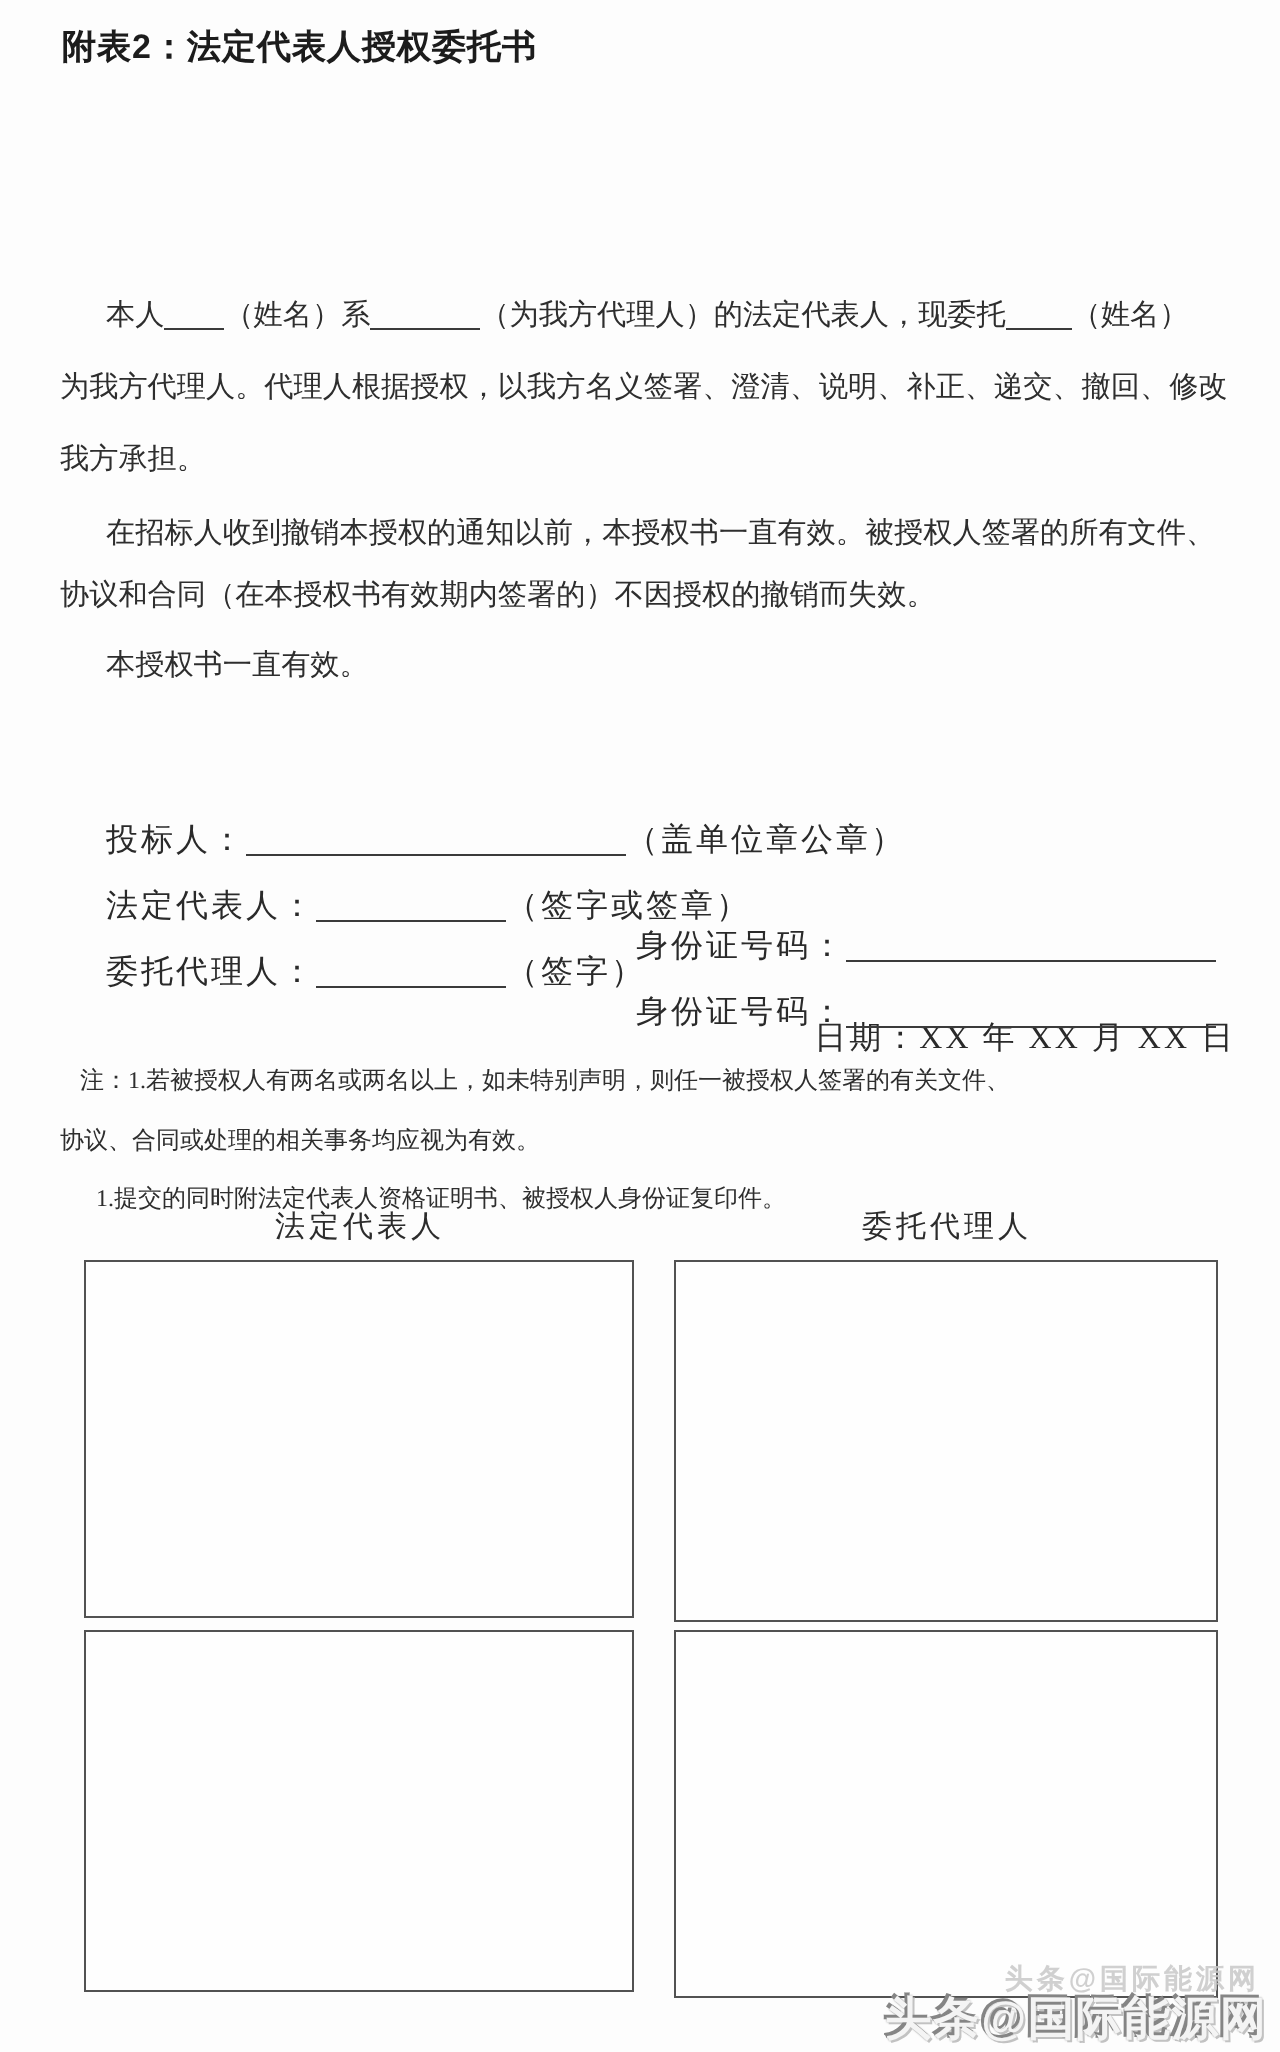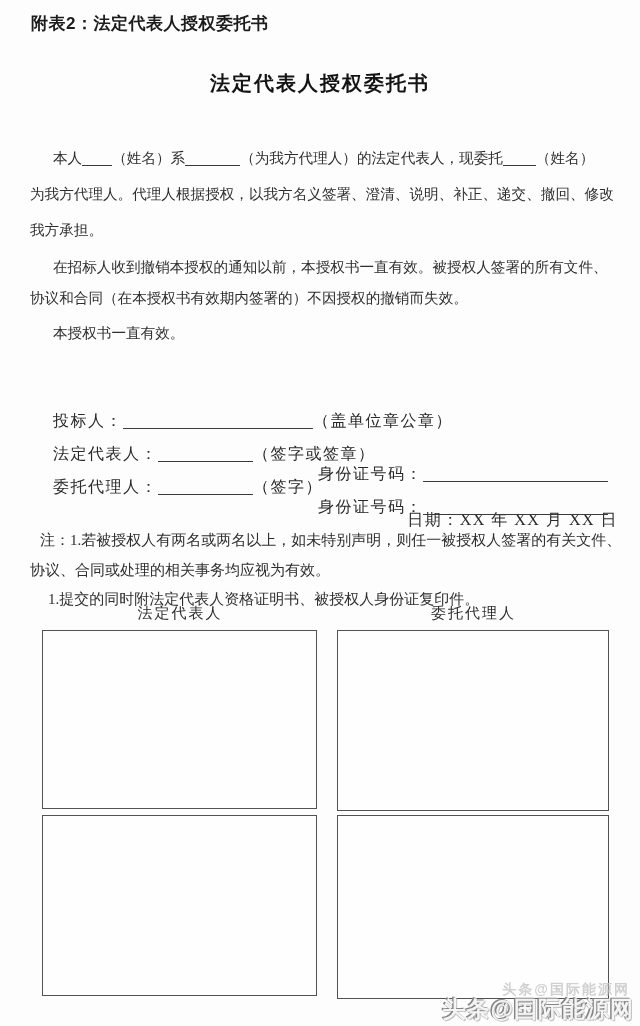--- a/index.html
+++ b/index.html
@@ -41,21 +41,21 @@
   .sig-block{
     position:absolute;top:404px;left:30px;width:590px;
     font-size:16px;letter-spacing:1.5px;line-height:33px;color:#2a2a2a;
   }
   .sig-row{position:relative;white-space:nowrap;padding-left:23px;height:33px;}
   .sig-right{position:absolute;left:288px;top:0;white-space:nowrap;margin-top:20px;}
   .sig-date{text-align:right;padding-right:2px;height:33px;}
   
   .notes-block{
     position:absolute;top:526px;left:30px;width:600px;
-    font-size:15px;line-height:29.5px;white-space:nowrap;color:#2e2e2e;
+    font-size:12px;line-height:29.5px;white-space:nowrap;color:#2e2e2e;
   }
   .note-indent{padding-left:10px;}
   .note2-indent{padding-left:18px;}
   
   .photo-grid{position:absolute;top:604px;left:30px;width:590px;height:400px;}
   .gh{
     position:absolute;top:0;text-align:center;
     font-size:15px;letter-spacing:2px;color:#2c2c2c;
   }
   .gh-left{left:12px;width:276px;}
@@ -78,21 +78,20 @@
     color:#f4f4f4;
     text-shadow:-1.5px -1.5px 0 #858585, 1px 1px 0 #c2c2c2, 0 0 1px #9a9a9a;
   }
 </style>
 </head>
 <body>
 
 <div class="page">
 
   <div class="doc-header">附表2：法定代表人授权委托书</div>
-  <div class="doc-title">法定代表人授权委托书</div>
 
   <div class="body-block">
     <div class="line indent"><span>本人</span><span class="blank w30"></span><span>（姓名）系</span><span class="blank w55"></span><span>（为我方代理人）的法定代表人，现委托</span><span class="blank w33"></span><span>（姓名）</span></div>
     <div class="line">为我方代理人。代理人根据授权，以我方名义签署、澄清、说明、补正、递交、撤回、修改</div>
     <div class="line">我方承担。</div>
     <div class="line indent tight gap4">在招标人收到撤销本授权的通知以前，本授权书一直有效。被授权人签署的所有文件、</div>
     <div class="line tight">协议和合同（在本授权书有效期内签署的）不因授权的撤销而失效。</div>
     <div class="line indent tight gap4">本授权书一直有效。</div>
   </div>
 

